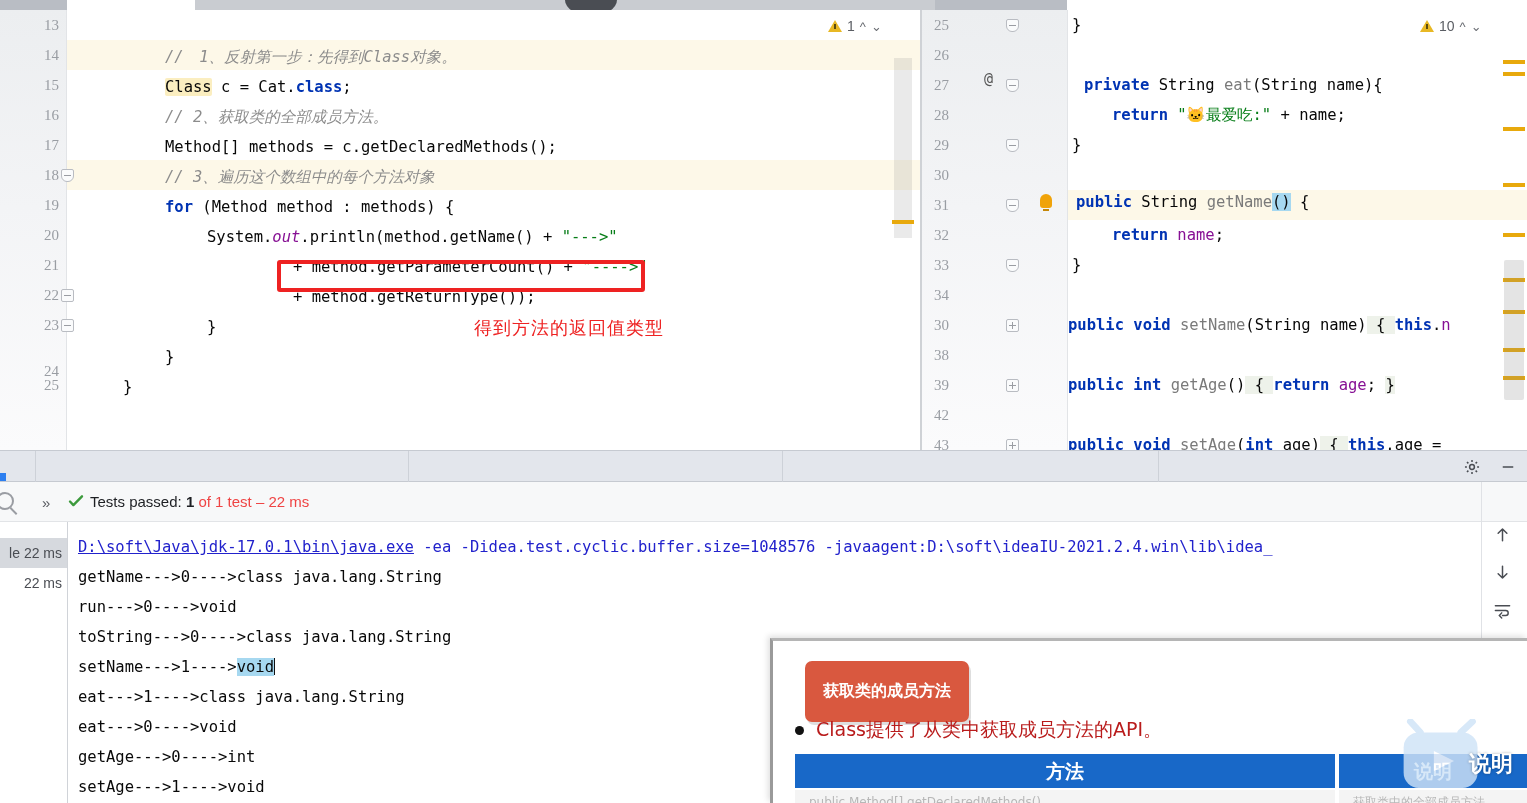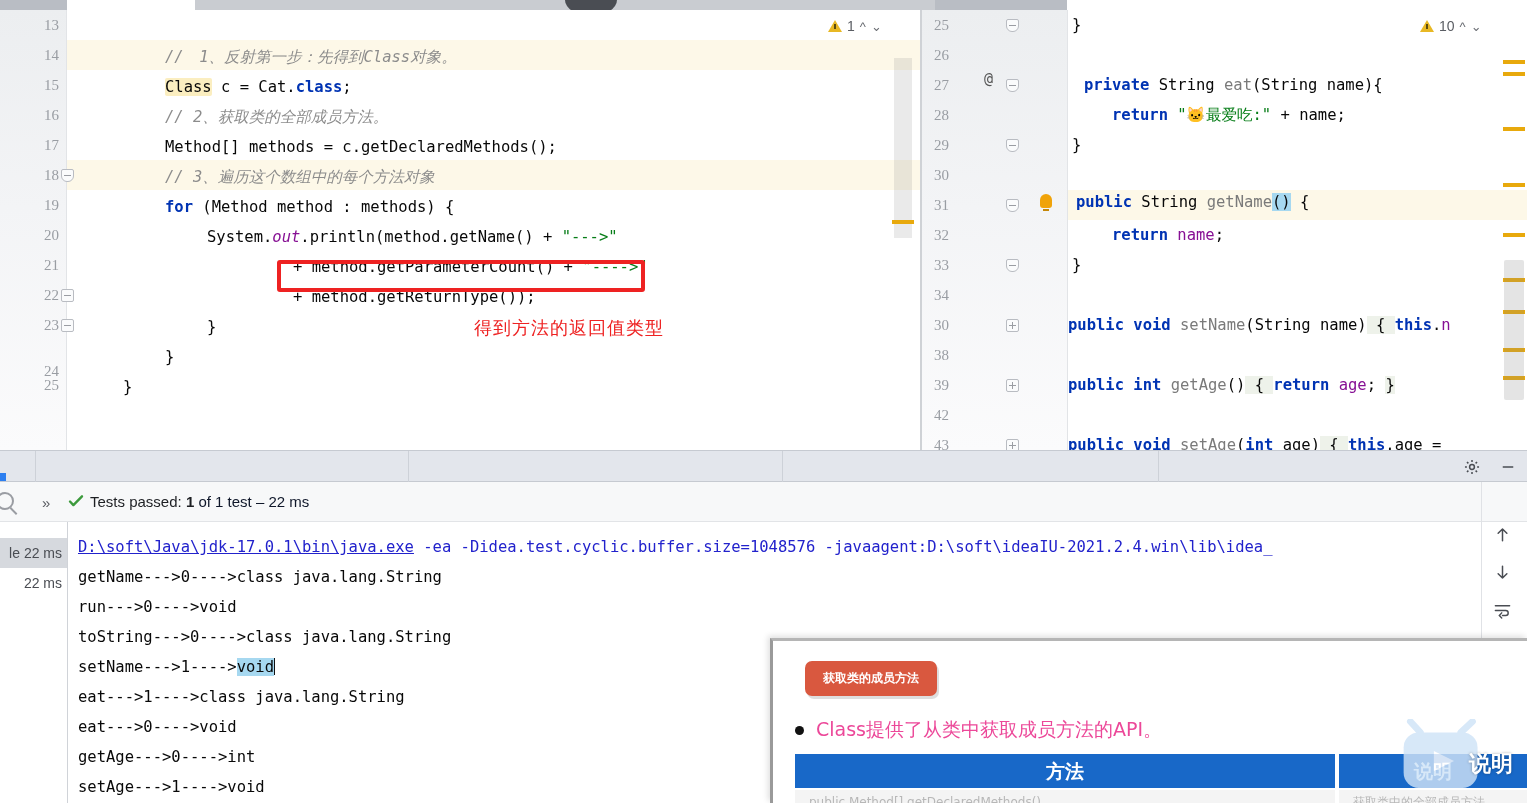--- a/index.html
+++ b/index.html
@@ -132,21 +132,21 @@
 
   
   .runpanel { position:absolute; left:0; top:482px; width:1527px; height:321px; background:#ffffff; }
 
   .run-head { position:absolute; left:0; top:0; width:1527px; height:40px; background:#f7f8f9; border-bottom:1px solid #e2e4e7; }
   .magnifier { position:absolute; left:-4px; top:10px; width:18px; height:18px; border:2px solid #9a9da3; border-radius:50%; }
   .magnifier::after{content:"";position:absolute;right:-6px;bottom:-4px;width:9px;height:2px;background:#9a9da3;transform:rotate(45deg);}
   .dblchev { position:absolute; left:42px; top:12px; font-size:15px; color:#5a5d63; font-family:"Liberation Sans",sans-serif; }
   .check { position:absolute; left:68px; top:11px; width:16px; height:16px; }
   .run-title { position:absolute; left:90px; top:11px; font-size:15px; color:#1d1f23; font-family:"Liberation Sans", sans-serif; }
-  .run-title .dim { color:#0f172a; }
+  .run-title .dim { color:#ef4444; }
 
   .testtree { position:absolute; left:0; top:40px; width:67px; bottom:0; background:#ffffff; }
   .tt-row { position:absolute; left:0; width:67px; height:30px; line-height:30px; font-size:14px; color:#4a4d53; font-family:"Liberation Sans",sans-serif; text-align:right; padding-right:5px; }
   .tt-row.sel { background:#d6d9de; }
   .tt-divider { position:absolute; left:67px; top:40px; bottom:0; width:1px; background:#d0d3d8; }
 
   .console {
     position:absolute; left:68px; top:40px; right:30px; bottom:0;
     font-family:"DejaVu Sans Mono", monospace; font-size:15.5px; color:#080808;
     overflow:hidden;
@@ -162,28 +162,28 @@
 
   
   .slide {
     position:absolute; left:770px; top:638px; width:757px; height:165px;
     background:#ffffff; border-left:3px solid #9a9a9a; border-top:3px solid #b5b5b5;
     box-shadow:-2px -2px 6px rgba(0,0,0,0.13);
     overflow:hidden;
   }
   .slide-badge {
     position:absolute; left:32px; top:20px;
-    background:#d9583f; color:#ffffff; font-size:12px; font-weight:bold;
-    padding:9px 18px; border-radius:7px;
+    background:#d9583f; color:#ffffff; font-size:16px; font-weight:bold;
+    padding:20px 18px; border-radius:7px;
     box-shadow:2px 3px 0 rgba(0,0,0,0.13);
     font-family:"DejaVu Sans", sans-serif;
   }
   .slide-bullet {
     position:absolute; left:22px; top:76px; display:flex; align-items:center; gap:12px;
-    font-family:"DejaVu Sans", sans-serif; font-size:19px; color:#ec4899;
+    font-family:"DejaVu Sans", sans-serif; font-size:19px; color:#b91c1c;
   }
   .dot { width:9px; height:9px; background:#111; border-radius:50%; display:inline-block; }
   .slide-table { position:absolute; left:22px; top:113px; right:0; height:60px; }
   .th {
     position:absolute; top:0; height:34px; line-height:34px; text-align:center;
     background:#1868c8; color:#ffffff; font-weight:bold; font-size:19px;
     font-family:"DejaVu Sans", sans-serif;
   }
   .th-a { left:0;   width:540px; }
   .th-b { left:544px; right:0; }

